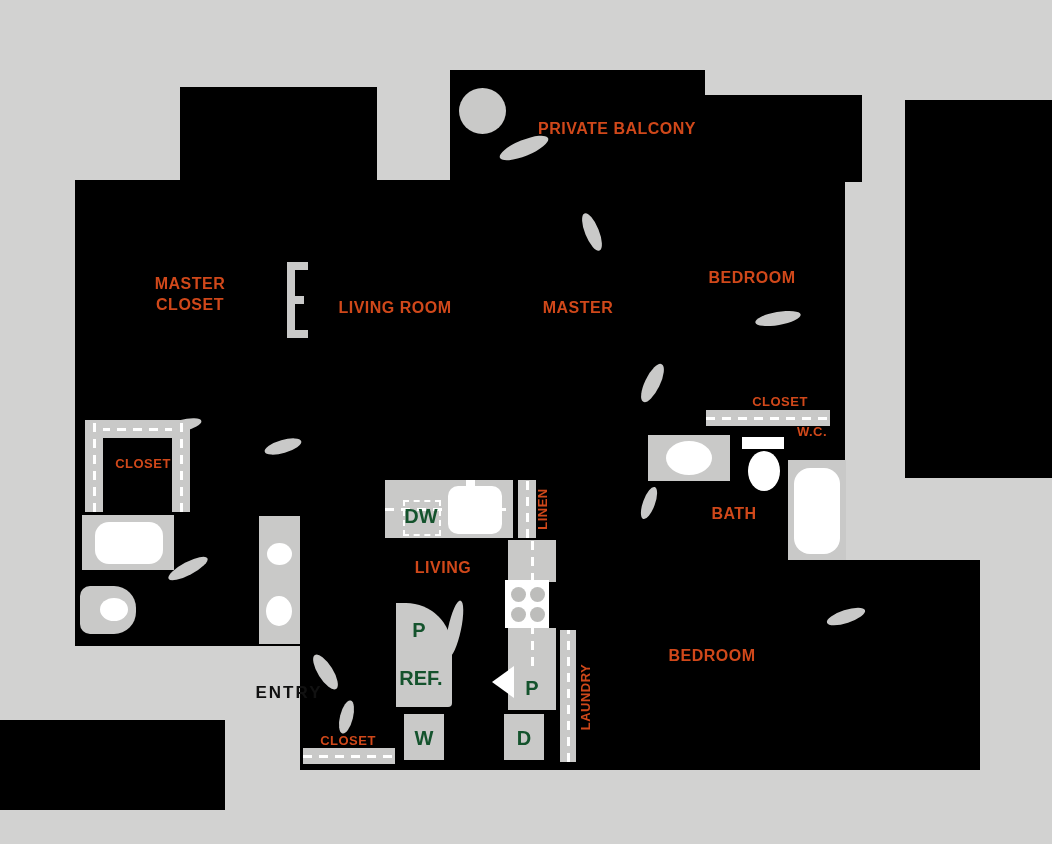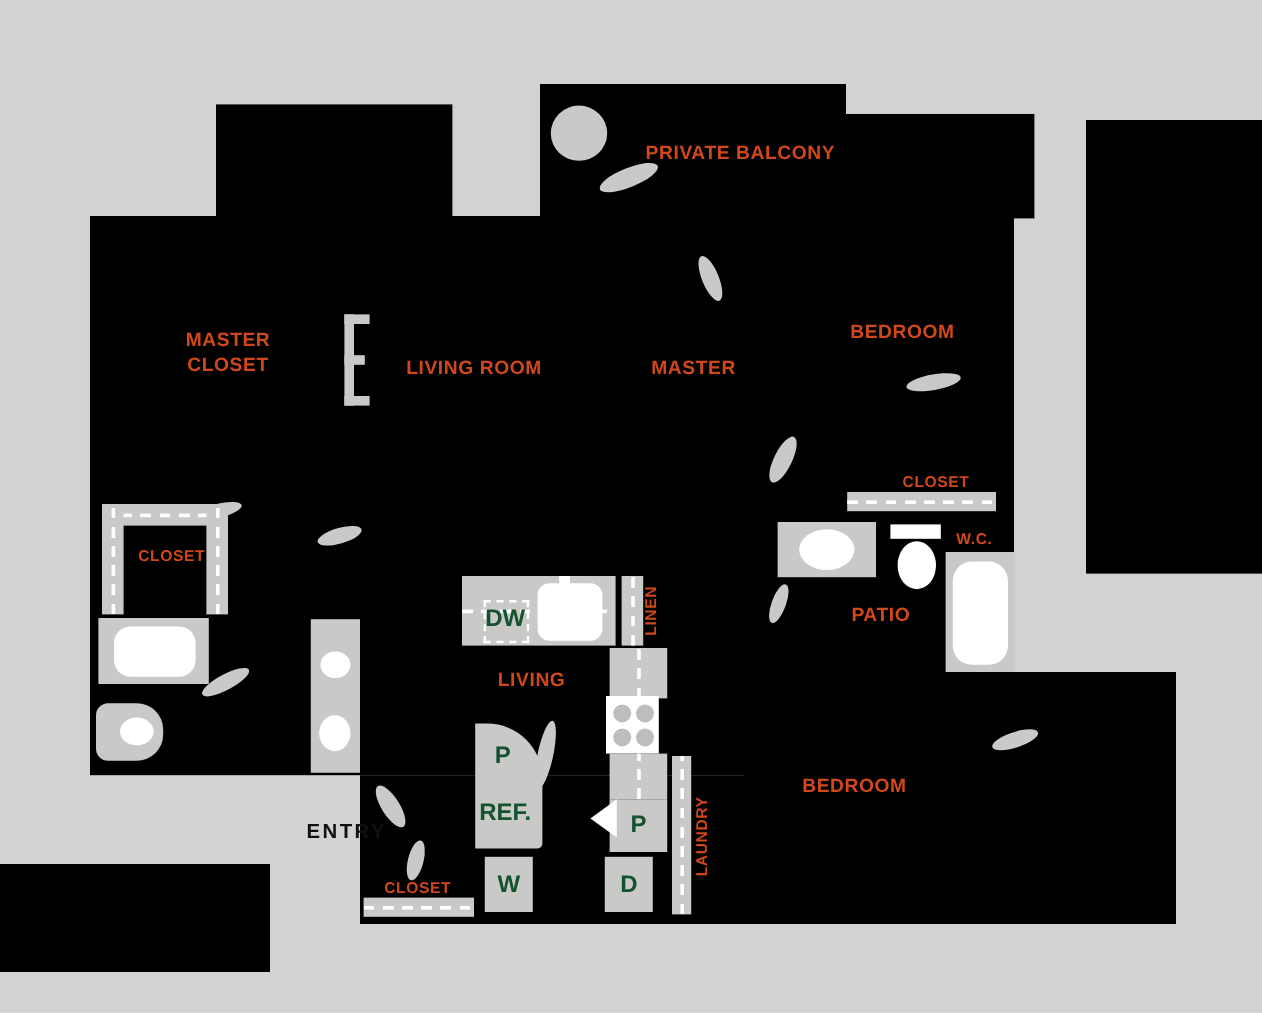--- a/index.html
+++ b/index.html
@@ -105,22 +105,22 @@
   <div class="wfx" style="left:748px;top:451px;width:32px;height:40px;border-radius:50%;"></div>
   <div class="fx" style="left:788px;top:460px;width:58px;height:100px;"></div>
   <div class="wfx" style="left:794px;top:468px;width:46px;height:86px;border-radius:16px;"></div>
 
   <div class="lbl" style="left:617px;top:129px;">PRIVATE BALCONY</div>
   <div class="lbl wrap" style="left:190px;top:295px;width:110px;">MASTER CLOSET</div>
   <div class="lbl" style="left:395px;top:308px;text-align:right;">LIVING ROOM</div>
   <div class="lbl" style="left:578px;top:308px;">MASTER</div>
   <div class="lbl" style="left:752px;top:278px;">BEDROOM</div>
   <div class="lbl small" style="left:780px;top:402px;">CLOSET</div>
-  <div class="lbl small" style="left:812px;top:450px;">W.C.</div>
-  <div class="lbl" style="left:734px;top:514px;">PATIO</div>
+  <div class="lbl small" style="left:812px;top:432px;">W.C.</div>
+  <div class="lbl" style="left:734px;top:514px;">BATH</div>
   <div class="lbl small" style="left:143px;top:464px;">CLOSET</div>
   <div class="lbl" style="left:443px;top:568px;">LIVING</div>
   <div class="lbl vert" style="left:543px;top:509px;">LINEN</div>
   <div class="lbl vert" style="left:586px;top:697px;">LAUNDRY</div>
   <div class="lbl" style="left:712px;top:656px;">BEDROOM</div>
   <div class="lbl small" style="left:348px;top:741px;">CLOSET</div>
   <div class="entry" style="left:269px;top:693px;padding-left:40px;">ENTRY</div>
 
   <div class="applbl" style="left:421px;top:516px;">DW</div>
   <div class="applbl" style="left:419px;top:630px;">P</div>

